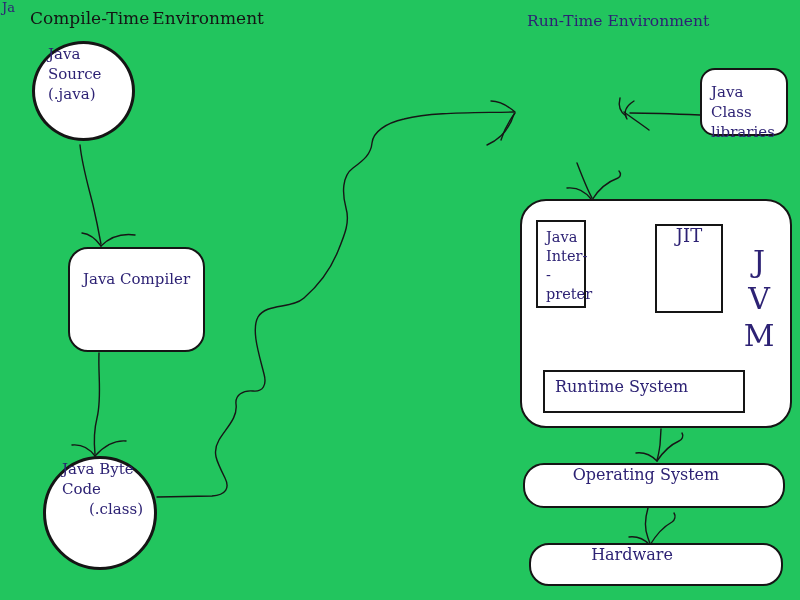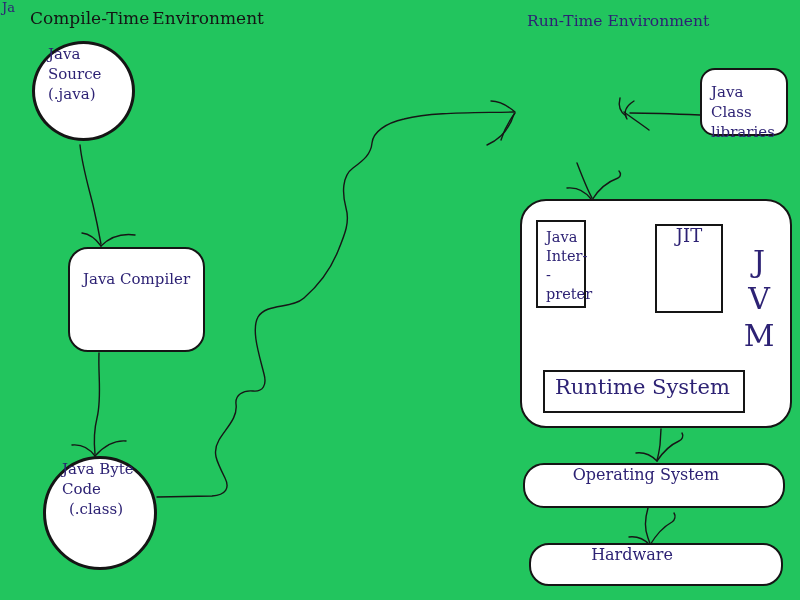--- a/index.html
+++ b/index.html
@@ -108,21 +108,21 @@
     <span>(.java)</span>
   </div>
 
   <div class="node rounded" style="left:32px;top:247px;width:137px;height:105px;border-radius:20px;text-align:center;padding-top:20px;margin-left:36px;">
     <span>Java Compiler</span>
   </div>
 
   <div class="node circle txt-col txt-left" style="left:43px;top:456px;width:114px;height:114px;padding-left:16px;">
     <span>Java Byte</span>
     <span>Code</span>
-    <span style="padding-left:7px;">(.class)</span>
+    <span style="padding-left:7px;margin-left:20px;">(.class)</span>
   </div>
 
 
   <div class="node rounded" style="left:700px;top:68px;width:88px;height:68px;border-radius:15px;padding:12px 0 0 9px;">
     <div>Java Class</div>
     <div>libraries</div>
   </div>
 
   <div class="node" style="left:520px;top:199px;width:272px;height:229px;border-radius:26px;"></div>
 
@@ -135,21 +135,21 @@
   <div class="node sharp" style="left:536px;top:220px;width:50px;height:88px;font-size:14.5px;line-height:19px;padding:6px 0 0 8px;">
     <div>Java</div>
     <div>Inter-</div>
     <div>-preter</div>
   </div>
 
   <div class="node sharp txt-col txt-center" style="left:655px;top:224px;width:68px;height:89px;font-size:18px;">
     <span>JIT</span>
   </div>
 
-  <div class="node sharp" style="left:543px;top:370px;width:202px;height:43px;padding:5px 0 0 10px;font-size:21px;">
+  <div class="node sharp" style="left:543px;top:370px;width:202px;height:43px;padding:5px 0 0 10px;font-size:16px;">
     <span>Runtime System</span>
   </div>
 
   <div class="node txt-col txt-center" style="left:523px;top:463px;width:262px;height:45px;border-radius:21px;font-size:16px;padding-right:16px;">
     <span>Operating System</span>
   </div>
 
   <div class="node txt-col txt-center" style="left:529px;top:543px;width:254px;height:43px;border-radius:20px;font-size:16px;padding-right:48px;">
     <span>Hardware</span>
   </div>

